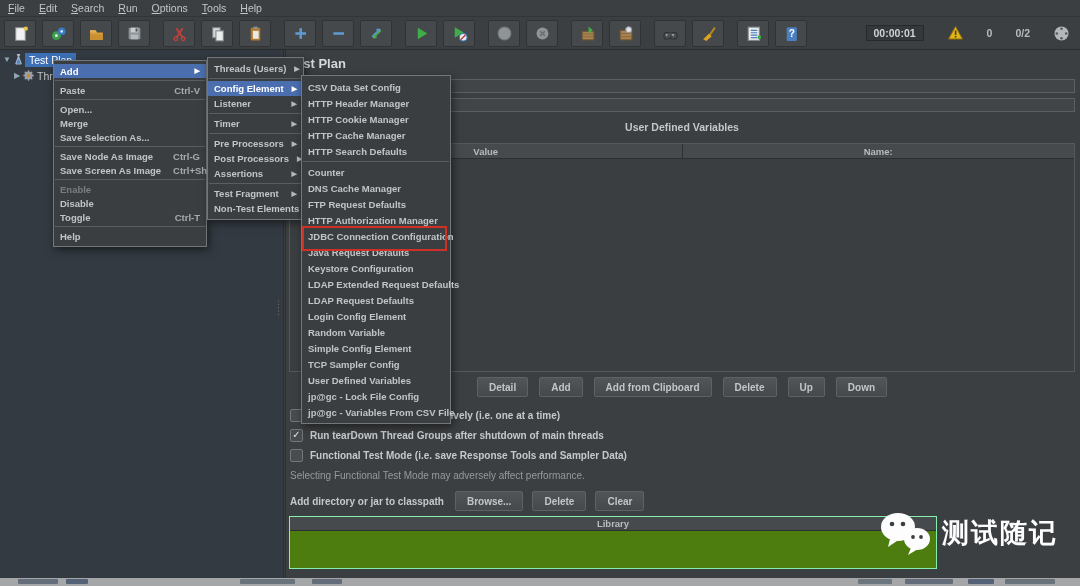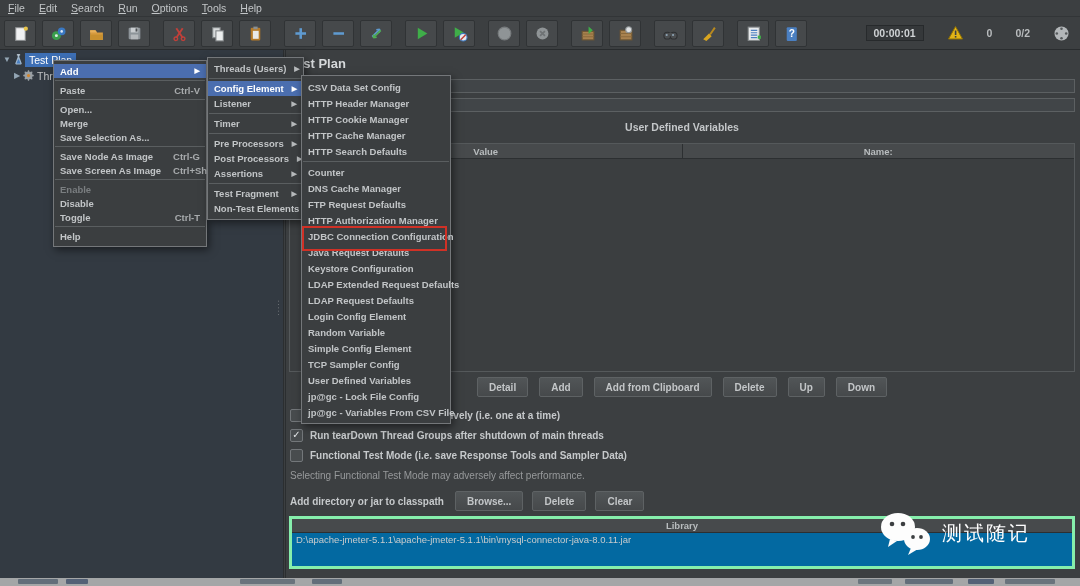--- a/index.html
+++ b/index.html
@@ -54,22 +54,22 @@
   .btn{font-family:"Liberation Sans",sans-serif;font-size:10px;font-weight:bold;color:#c3c6c8;
        background:linear-gradient(#515557,#46494b);border:1px solid #5e6264;border-radius:2px;
        height:20px;padding:0 11px;white-space:nowrap;}
   .chk-row{position:absolute;left:4px;height:14px;display:flex;align-items:center;gap:7px;}
   .chk-box{width:11px;height:11px;background:#484c4e;border:1px solid #73777a;border-radius:2px;
            display:flex;align-items:center;justify-content:center;font-size:10px;color:#e2e5e7;line-height:10px;}
   .chk-label{font-size:10px;font-weight:bold;color:#c6c9cb;white-space:nowrap;}
   #fn-note{position:absolute;left:4px;top:420px;font-size:10px;color:#97999b;}
   #classpath-row{position:absolute;left:4px;top:441px;display:flex;align-items:center;gap:7px;}
   #classpath-label{font-size:10px;font-weight:bold;color:#c6c9cb;margin-right:4px;}
-  #lib-table{position:absolute;left:3px;top:466px;width:786px;height:53px;
-             border:3px solid #86efac;box-sizing:border-box;background:#0369a1;}
+  #lib-table{position:absolute;left:3px;top:466px;width:648px;height:53px;
+             border:1px solid #86efac;box-sizing:border-box;background:#4d7c0f;}
   #lib-head{height:13px;background:#474a4c;border-bottom:1px solid #2c2f31;
             display:flex;align-items:center;justify-content:center;
             font-size:9.5px;font-weight:bold;color:#b8bcbe;}
   .lib-row{height:12px;display:flex;align-items:center;padding-left:4px;
            font-size:9.5px;color:#c9cccd;white-space:nowrap;}
 
   
   .menu{position:absolute;background:#3b3e40;border:1px solid #74777a;box-sizing:border-box;
         padding:3px 0;box-shadow:2px 3px 8px rgba(0,0,0,.5);}
   .menu-item{display:flex;align-items:center;padding:0 6px;font-size:9.5px;font-weight:bold;
@@ -84,21 +84,21 @@
   #ctx-menu .menu-item{height:14px;}
   #submenu-add{left:207px;top:57px;width:97px;z-index:11;}
   #submenu-add .menu-item{height:15px;}
   #submenu-config{left:301px;top:75px;width:150px;z-index:12;}
   #submenu-config .menu-item{height:16px;}
   #red-marker{position:absolute;left:302px;top:226px;width:141px;height:21px;
               border:2px solid #d03126;z-index:13;}
 
   
   #watermark{position:absolute;left:878px;top:510px;display:flex;align-items:center;gap:8px;z-index:6;}
-  #wm-text{font-size:20px;font-weight:normal;color:#fdfdfd;letter-spacing:2px;text-align:right;}
+  #wm-text{font-size:27px;font-weight:bold;color:#fdfdfd;letter-spacing:2px;text-align:right;}
 
   
   #bottom-strip{position:absolute;left:0;top:578px;width:1080px;height:8px;background:#a4a6a7;z-index:4;}
   .smudge{position:absolute;top:1px;height:5px;background:#4d5b6b;opacity:.75;border-radius:1px;}
 </style>
 </head>
 <body>
 
 <div id="app">
 
@@ -342,21 +342,20 @@
     <div id="classpath-row">
       <span id="classpath-label">Add directory or jar to classpath</span>
       <span style="display:flex;gap:9px;">
           <button class="btn">Browse...</button>
           <button class="btn">Delete</button>
           <button class="btn">Clear</button>
         </span>
     </div>
     <div id="lib-table">
       <div id="lib-head">Library</div>
-      <div class="lib-row">D:\apache-jmeter-5.1.1\apache-jmeter-5.1.1\bin\mysql-connector-java-8.0.11.jar</div>
     </div>
   </div>
 
   <div id="ctx-menu" class="menu">
       <div class="menu-item hl">
         <span class="mi-label">Add</span>
         <span class="mi-arrow">▶</span>
       </div>
       <div class="menu-sep"></div>
       <div class="menu-item">

